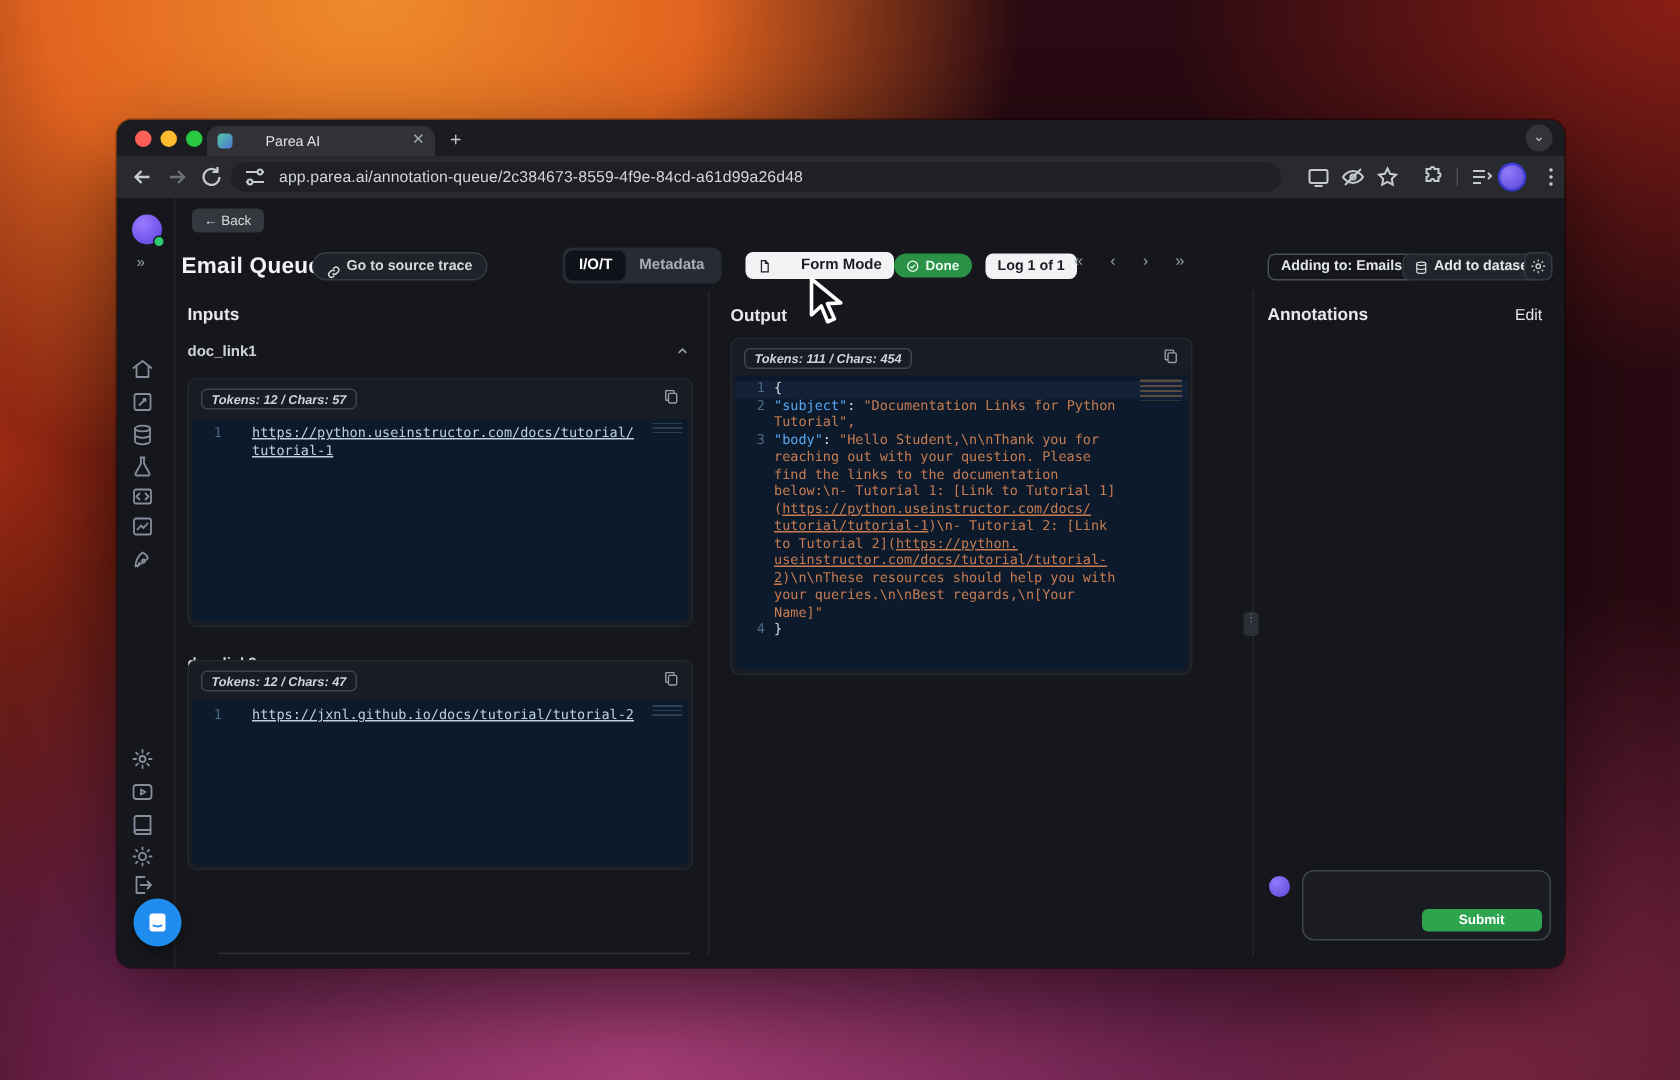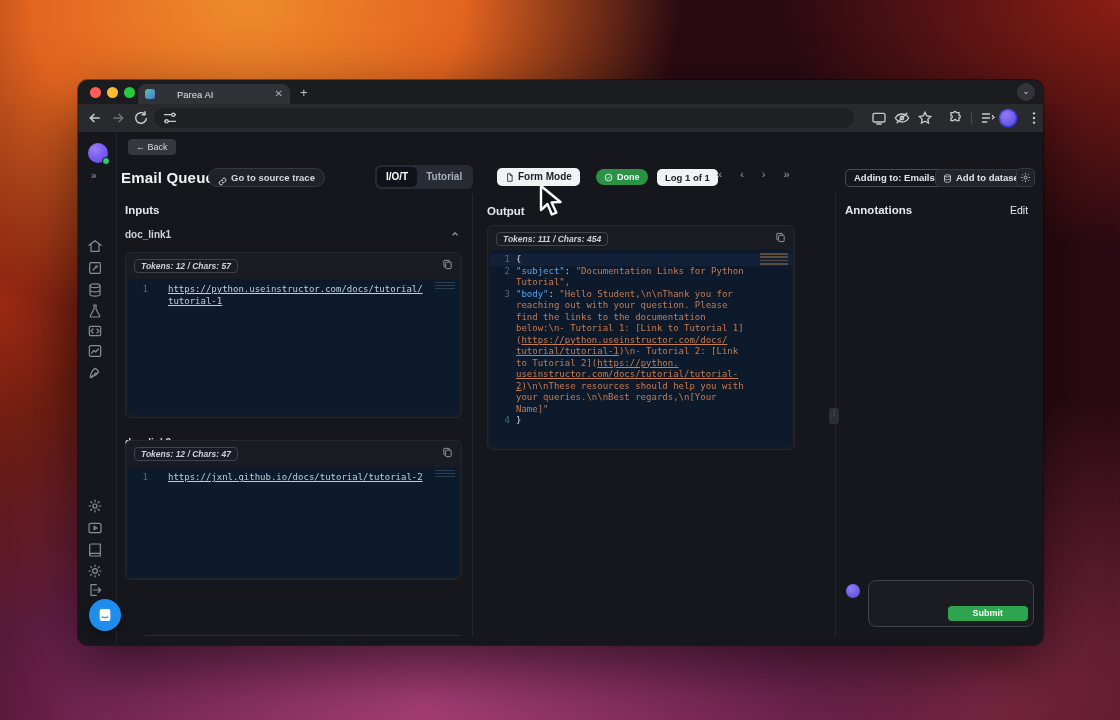--- a/index.html
+++ b/index.html
@@ -60,21 +60,21 @@
   .btn-back { left:50px; top:7px; height:16px; padding:0 8px; background:#34373d; border-radius:4px;
     color:#d6d9de; font-size:9px; line-height:16px; }
   .page-title { left:43px; top:37px; font-size:15px; font-weight:bold; color:#f2f3f5; letter-spacing:.2px; }
   .btn-trace { left:130px; top:36px; height:19px; padding:0 9px; background:#1f2228; border:1px solid #363a42;
     border-radius:10px; color:#d6d9de; font-size:9.5px; font-weight:bold; line-height:17px;
     display:flex; align-items:flex-end; gap:4px; }
   .seg { left:297px; top:33px; height:24px; background:#262b34; border-radius:6px; padding:2px; display:flex; }
   .seg .opt { font-size:10px; padding:0 9px; line-height:20px; border-radius:5px; color:#aab0ba; font-weight:bold; }
   .seg .opt.active { background:#0f1218; color:#fff; }
   .btn-form { left:419px; top:36px; height:18px; padding:0 8px; background:#f2f3f5; border-radius:5px;
-    color:#1c1e24; font-size:10px; font-weight:bold; line-height:18px; display:flex; align-items:center; gap:4px; }
+    color:#1c1e24; font-size:10px; font-weight:bold; line-height:18px; display:flex; align-items:center; gap:20px; }
   .btn-done { left:518px; top:37px; height:16px; padding:0 8px; border-radius:9px; background:#2a9147;
     color:#eafbef; font-size:9px; font-weight:bold; line-height:16px; display:flex; align-items:center; gap:4px; }
   .btn-log { left:579px; top:37px; height:17px; padding:0 8px; background:#f2f3f5; border-radius:5px;
     color:#1c1e24; font-size:9.5px; font-weight:bold; line-height:17px; }
   .pager { left:638px; top:36px; display:flex; gap:18px; color:#9aa0a8; font-size:11px; }
   .btn-adding { left:767px; top:37px; height:18px; padding:0 8px; border:1px solid #4a4f59; border-radius:5px;
     color:#e3e6ea; font-size:9.5px; font-weight:bold; line-height:16px; }
   .btn-dataset { left:857px; top:37px; height:18px; padding:0 7px; background:#22252b; border:1px solid #33363e;
     border-radius:5px; color:#e3e6ea; font-size:9.5px; font-weight:bold; line-height:16px;
     display:flex; align-items:center; gap:4px; }
@@ -152,20 +152,21 @@
         </svg>
       <svg class="ic nav-ic" style="left:55px" viewBox="0 0 24 24" fill="none" stroke="currentColor" stroke-width="2.2">
           <path d="M20 12a8 8 0 1 1-2.3-5.7M18 2v5h-5"></path>
         </svg>
       <div class="urlpill"></div>
       <svg class="ic nav-ic" style="left:84px" viewBox="0 0 24 24" fill="none" stroke="currentColor" stroke-width="2">
           <path d="M3 7h12M19 7h2M3 17h2M9 17h12"></path>
           <circle cx="17" cy="7" r="2.4"></circle>
           <circle cx="7" cy="17" r="2.4"></circle>
         </svg>
+      <span class="urltext">app.parea.ai/annotation-queue/2c384673-8559-4f9e-84cd-a61d99a26d48</span>
       <svg class="ic nav-ic" style="left:793px" viewBox="0 0 24 24" fill="none" stroke="currentColor" stroke-width="2">
           <rect x="3" y="5" width="18" height="13" rx="2"></rect>
           <path d="M8 21h8"></path>
         </svg>
       <svg class="ic nav-ic" style="left:816px" viewBox="0 0 24 24" fill="none" stroke="currentColor" stroke-width="2">
           <path d="M2 12s3.5-6 10-6 10 6 10 6-3.5 6-10 6-10-6-10-6z"></path>
           <circle cx="12" cy="12" r="2.6"></circle>
           <path d="M4 20 20 4"></path>
         </svg>
       <svg class="ic nav-ic" style="left:839px" viewBox="0 0 24 24" fill="none" stroke="currentColor" stroke-width="2">
@@ -253,21 +254,21 @@
       <div class="abs btn-back">← Back</div>
       <div class="abs page-title">Email Queue</div>
       <div class="abs btn-trace">
         <svg width="9" height="9" viewBox="0 0 24 24" fill="none" stroke="currentColor" stroke-width="2.6">
             <path d="M10 14a5 5 0 0 0 7 0l3-3a5 5 0 0 0-7-7l-2 2M14 10a5 5 0 0 0-7 0l-3 3a5 5 0 0 0 7 7l2-2"></path>
           </svg>
         <span>Go to source trace</span>
       </div>
       <div class="abs seg">
         <div class="opt active">I/O/T</div>
-        <div class="opt">Tutorial</div>
+        <div class="opt">Metadata</div>
       </div>
       <div class="abs btn-form">
         <svg width="9" height="9" viewBox="0 0 24 24" fill="none" stroke="currentColor" stroke-width="2.2">
             <path d="M7 2h7l5 5v15H7z"></path>
             <path d="M14 2v5h5"></path>
           </svg>
         <span>Form Mode</span>
       </div>
       <div class="abs btn-done">
         <svg width="9" height="9" viewBox="0 0 24 24" fill="none" stroke="currentColor" stroke-width="2.4">

